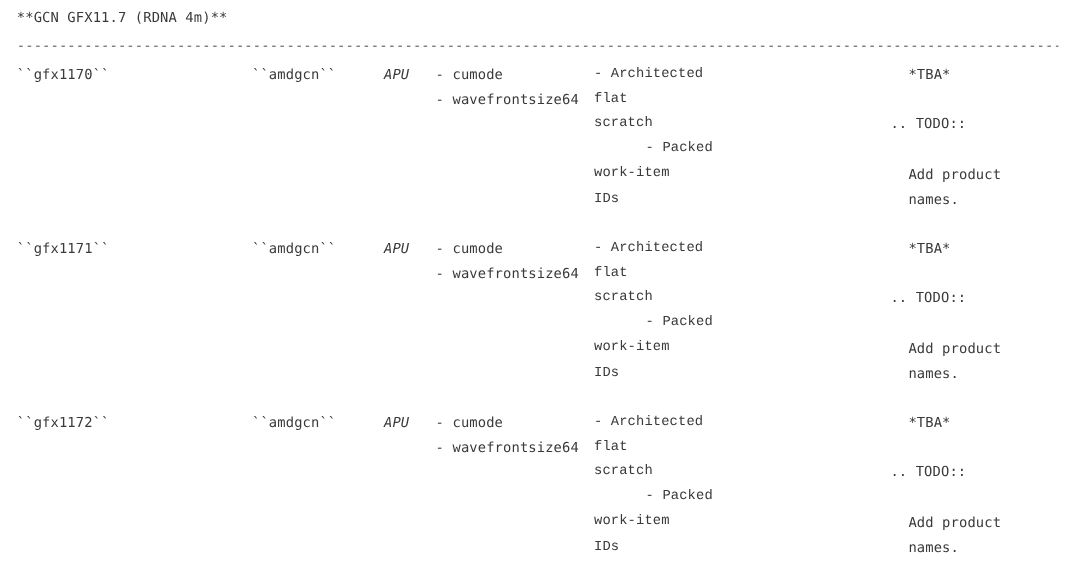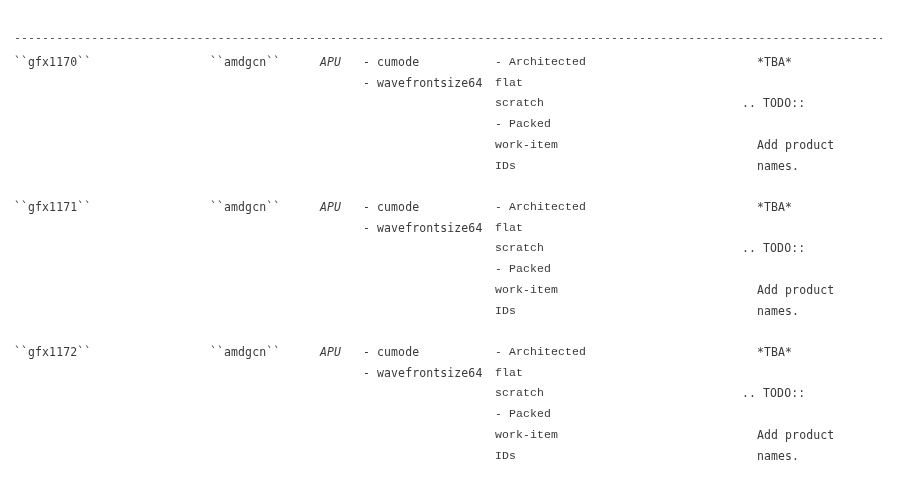--- a/index.html
+++ b/index.html
@@ -72,29 +72,30 @@
   .c-kind     { left: 320px; font-style: italic; }
   .c-ctrl     { left: 363px; }
   .c-feat     { left: 495px; font-family: Liberation Mono, monospace; }
   .c-prod     { left: 757px; }
   .c-prod-dir { left: 742px; }
 
   
   .l0 { top: 0px;    }
   .l1 { top: 20.7px; }
   .l2 { top: 41.4px; }
-  .l3 { top: 62.1px; }
+  .l3 { top: 62.1px; margin-left: 43px; }
   .l4 { top: 82.8px; }
   .l5 { top: 103.5px;}
 </style>
 </head>
 <body>
 
 <div class="doc">
 
+  <div class="section-title">**GCN GFX11.7 (RDNA 4m)**</div>
 
   <div class="rule">-------------------------------------------------------------------------------------------------------------------------------------------------------------------</div>
 
   <div class="table">
 
     <div class="row-block" style="top:55px;">
       <div class="cell c-name   l0">``gfx1170``</div>
       <div class="cell c-target l0">``amdgcn``</div>
       <div class="cell c-kind   l0">APU</div>
 

